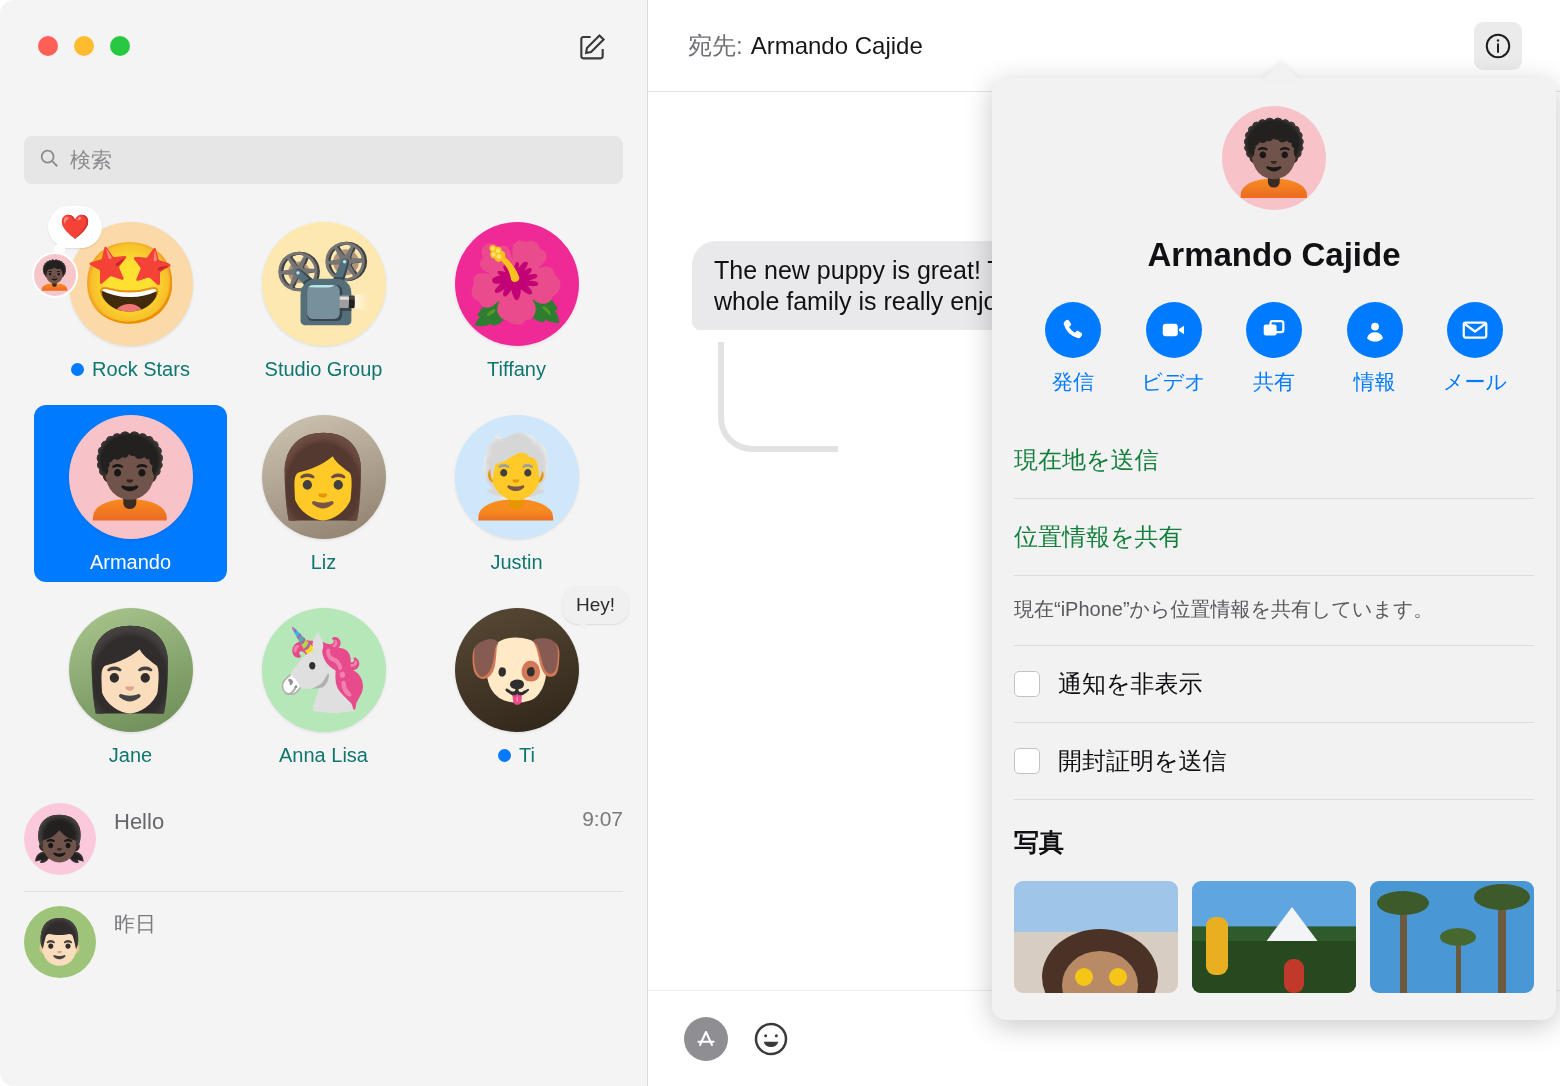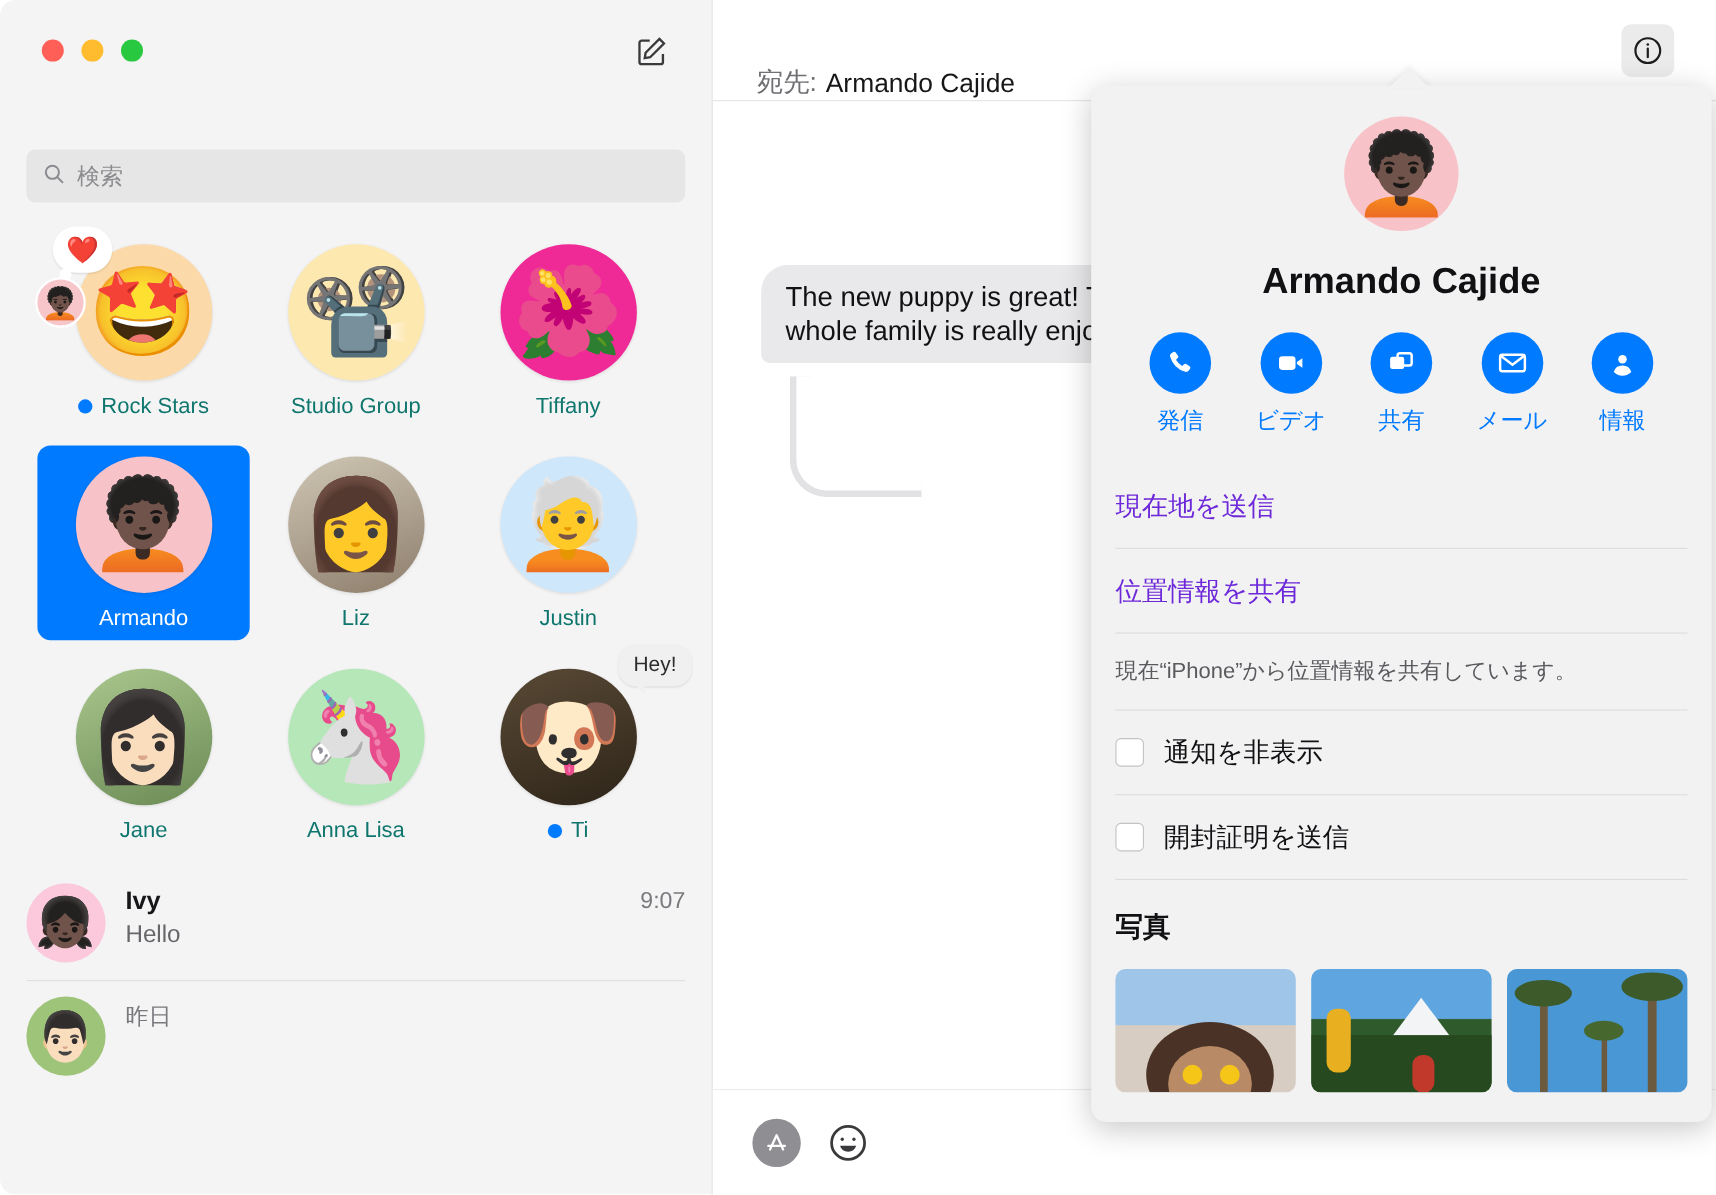--- a/index.html
+++ b/index.html
@@ -117,21 +117,21 @@
   .convo-name { font-size: 23px; font-weight: bold; color: #17171a; }
   .convo-preview {
     font-size: 22px; color: #67676b; margin-top: 4px;
     white-space: nowrap; overflow: hidden; text-overflow: ellipsis;
   }
   .convo-time { font-size: 21px; color: #79797e; padding-top: 4px; white-space: nowrap; }
   
   .chat { flex: 1; position: relative; background: #ffffff; }
   .chat-header {
     height: 92px; background: #ffffff; position: relative;
-    display: flex; align-items: flex-end; padding-left: 40px;
+    display: flex; align-items: center; padding-left: 40px;
     border-bottom: 1px solid #e4e4e4;
   }
   .to-label { font-size: 24px; color: #6f6f74; }
   .to-name { font-size: 24px; color: #17171a; margin-left: 8px; }
   .info-btn {
     position: absolute; right: 38px; top: 22px;
     width: 48px; height: 48px; border-radius: 9px; background: #ebebeb;
     display: flex; align-items: center; justify-content: center;
   }
   .messages { position: absolute; inset: 92px 0 96px 0; padding: 34px 40px 0 44px; }
@@ -202,21 +202,21 @@
     padding: 28px 38px 0 38px;
   }
   .pop-action { display: flex; flex-direction: column; align-items: center; width: 86px; }
   .pop-action-circle {
     width: 56px; height: 56px; border-radius: 50%; background: #007aff;
     display: flex; align-items: center; justify-content: center;
   }
   .pop-action-label { margin-top: 10px; font-size: 21px; color: #007aff; }
   .pop-rows { padding: 0 22px; margin-top: 26px; }
   .pop-link-row {
-    padding: 22px 0 22px 0; font-size: 24px; color: #6d28d9;
+    padding: 22px 0 22px 0; font-size: 24px; color: #15803d;
     border-bottom: 1px solid #dcdcde;
   }
   .pop-note {
     padding: 20px 0 22px 0; font-size: 20px; color: #59595e;
   }
   .pop-check-row {
     display: flex; align-items: center; gap: 18px;
     padding: 22px 0 22px 0; border-top: 1px solid #dcdcde;
   }
   .checkbox {
@@ -357,21 +357,20 @@
         </div>
       </div>
     </div>
 
     <div class="convo-list">
       <div class="convo">
         <div class="convo-avatar" style="background:#fbc8dc">
           <span>👧🏿</span>
         </div>
         <div class="convo-body">
-          <div class="convo-name">Ivy</div>
           <div class="convo-preview">Hello</div>
         </div>
         <div class="convo-time">9:07</div>
       </div>
 
       <div class="convo">
         <div class="convo-avatar" style="background:#9ec47a">
           <span>👨🏻</span>
         </div>
         <div class="convo-time">昨日</div>
@@ -465,36 +464,36 @@
           <svg width="28" height="28" viewBox="0 0 24 24" fill="none" stroke="#ffffff" stroke-width="1.9">
             <rect x="3.2" y="7.2" width="11" height="9.5" rx="1.8" fill="#ffffff" stroke="none"></rect>
             <rect x="9" y="4.4" width="11" height="9.5" rx="1.8"></rect>
           </svg>
         </div>
         <div class="pop-action-label">共有</div>
       </div>
 
       <div class="pop-action">
         <div class="pop-action-circle">
+          <svg width="30" height="30" viewBox="0 0 24 24" fill="#ffffff">
+            <circle cx="12" cy="9.2" r="3.1"></circle>
+            <path d="M5.6 18.6a6.7 6.7 0 0 1 12.8 0 9 9 0 0 1-12.8 0z"></path>
+          </svg>
+        </div>
+        <div class="pop-action-label">情報</div>
+      </div>
+
+      <div class="pop-action">
+        <div class="pop-action-circle">
           <svg width="30" height="30" viewBox="0 0 24 24" fill="none" stroke="#ffffff" stroke-width="1.8">
             <rect x="3" y="6" width="18" height="12" rx="1.6"></rect>
             <path d="M3.4 6.8 12 13.2l8.6-6.4"></path>
           </svg>
         </div>
         <div class="pop-action-label">メール</div>
-      </div>
-
-      <div class="pop-action">
-        <div class="pop-action-circle">
-          <svg width="30" height="30" viewBox="0 0 24 24" fill="#ffffff">
-            <circle cx="12" cy="9.2" r="3.1"></circle>
-            <path d="M5.6 18.6a6.7 6.7 0 0 1 12.8 0 9 9 0 0 1-12.8 0z"></path>
-          </svg>
-        </div>
-        <div class="pop-action-label">情報</div>
       </div>
     </div>
 
     <div class="pop-rows">
       <div class="pop-link-row">現在地を送信</div>
       <div class="pop-link-row">位置情報を共有</div>
       <div class="pop-note">現在“iPhone”から位置情報を共有しています。</div>
 
       <div class="pop-check-row">
         <div class="checkbox"></div>

